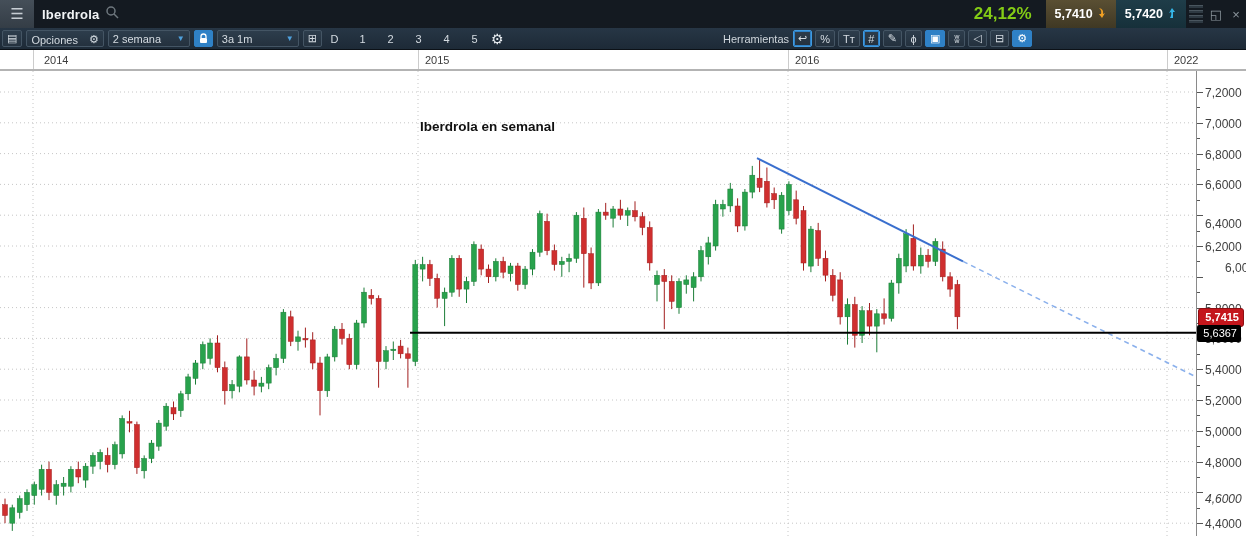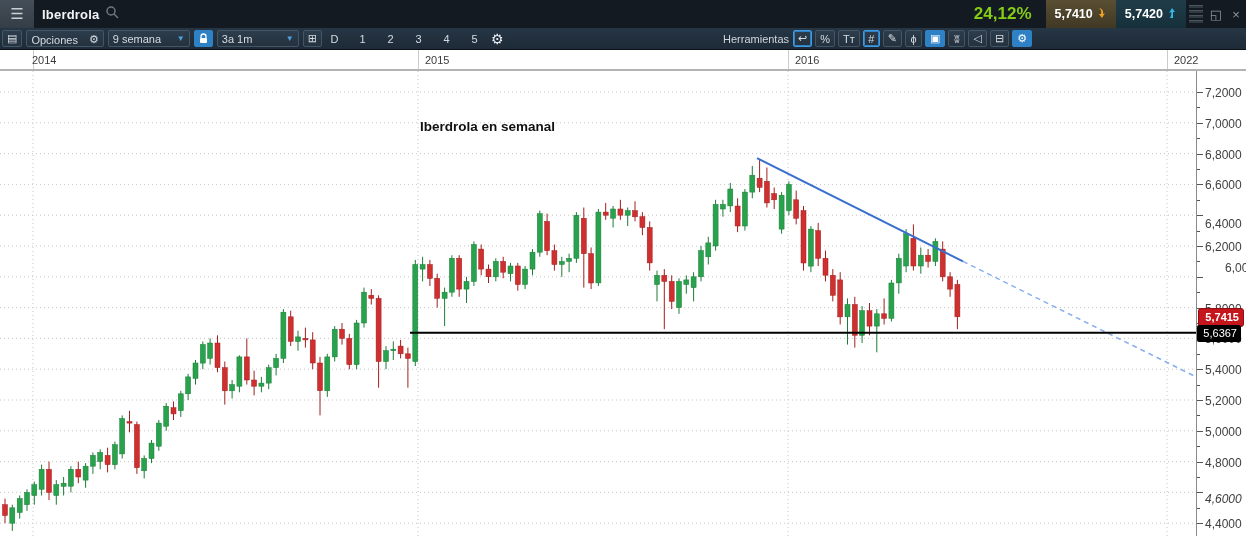--- a/index.html
+++ b/index.html
@@ -98,21 +98,21 @@
   <button class="win-btn">×</button>
 </div>
 
 <div class="toolbar">
   <button class="tb-btn">▤</button>
   <div class="tb-btn tb-group">
     <span>Opciones</span>
     <span>⚙</span>
   </div>
   <div class="tb-btn dropdown">
-    <span>9 semana</span>
+    <span>2 semana</span>
     <span class="caret">▼</span>
   </div>
   <button class="tb-btn blue-bg">
     <svg width="9" height="11" viewBox="0 0 9 11">
         <path d="M2,5 V3.5 A2.5,2.5 0 0 1 7,3.5 V5" fill="none" stroke="#fff" stroke-width="1.3"></path>
         <rect x="1" y="5" width="7" height="5" rx="1" fill="#fff"></rect>
       </svg>
   </button>
   <div class="tb-btn dropdown">
     <span>3a 1m</span>
@@ -139,21 +139,21 @@
       <button class="tb-btn blue-bg">▣</button>
       <button class="tb-btn">ʬ</button>
       <button class="tb-btn">◁</button>
       <button class="tb-btn">⊟</button>
       <button class="tb-btn blue-bg">⚙</button>
     </div>
 </div>
 
 <div class="timeband" id="timeband">
     <div class="yearline" style="left: 33px;"></div>
-    <div class="yearlabel" style="left: 32px;">2014</div>
+    <div class="yearlabel" style="left: 44px;">2014</div>
     <div class="yearline" style="left: 418px;"></div>
     <div class="yearlabel" style="left: 425px;">2015</div>
     <div class="yearline" style="left: 788px;"></div>
     <div class="yearlabel" style="left: 795px;">2016</div>
     <div class="yearline" style="left: 1167px;"></div>
     <div class="yearlabel" style="left: 1174px;">2022</div>
   </div>
 
 <div class="chart-area">
   <svg id="chart-svg" width="1196" height="465">

